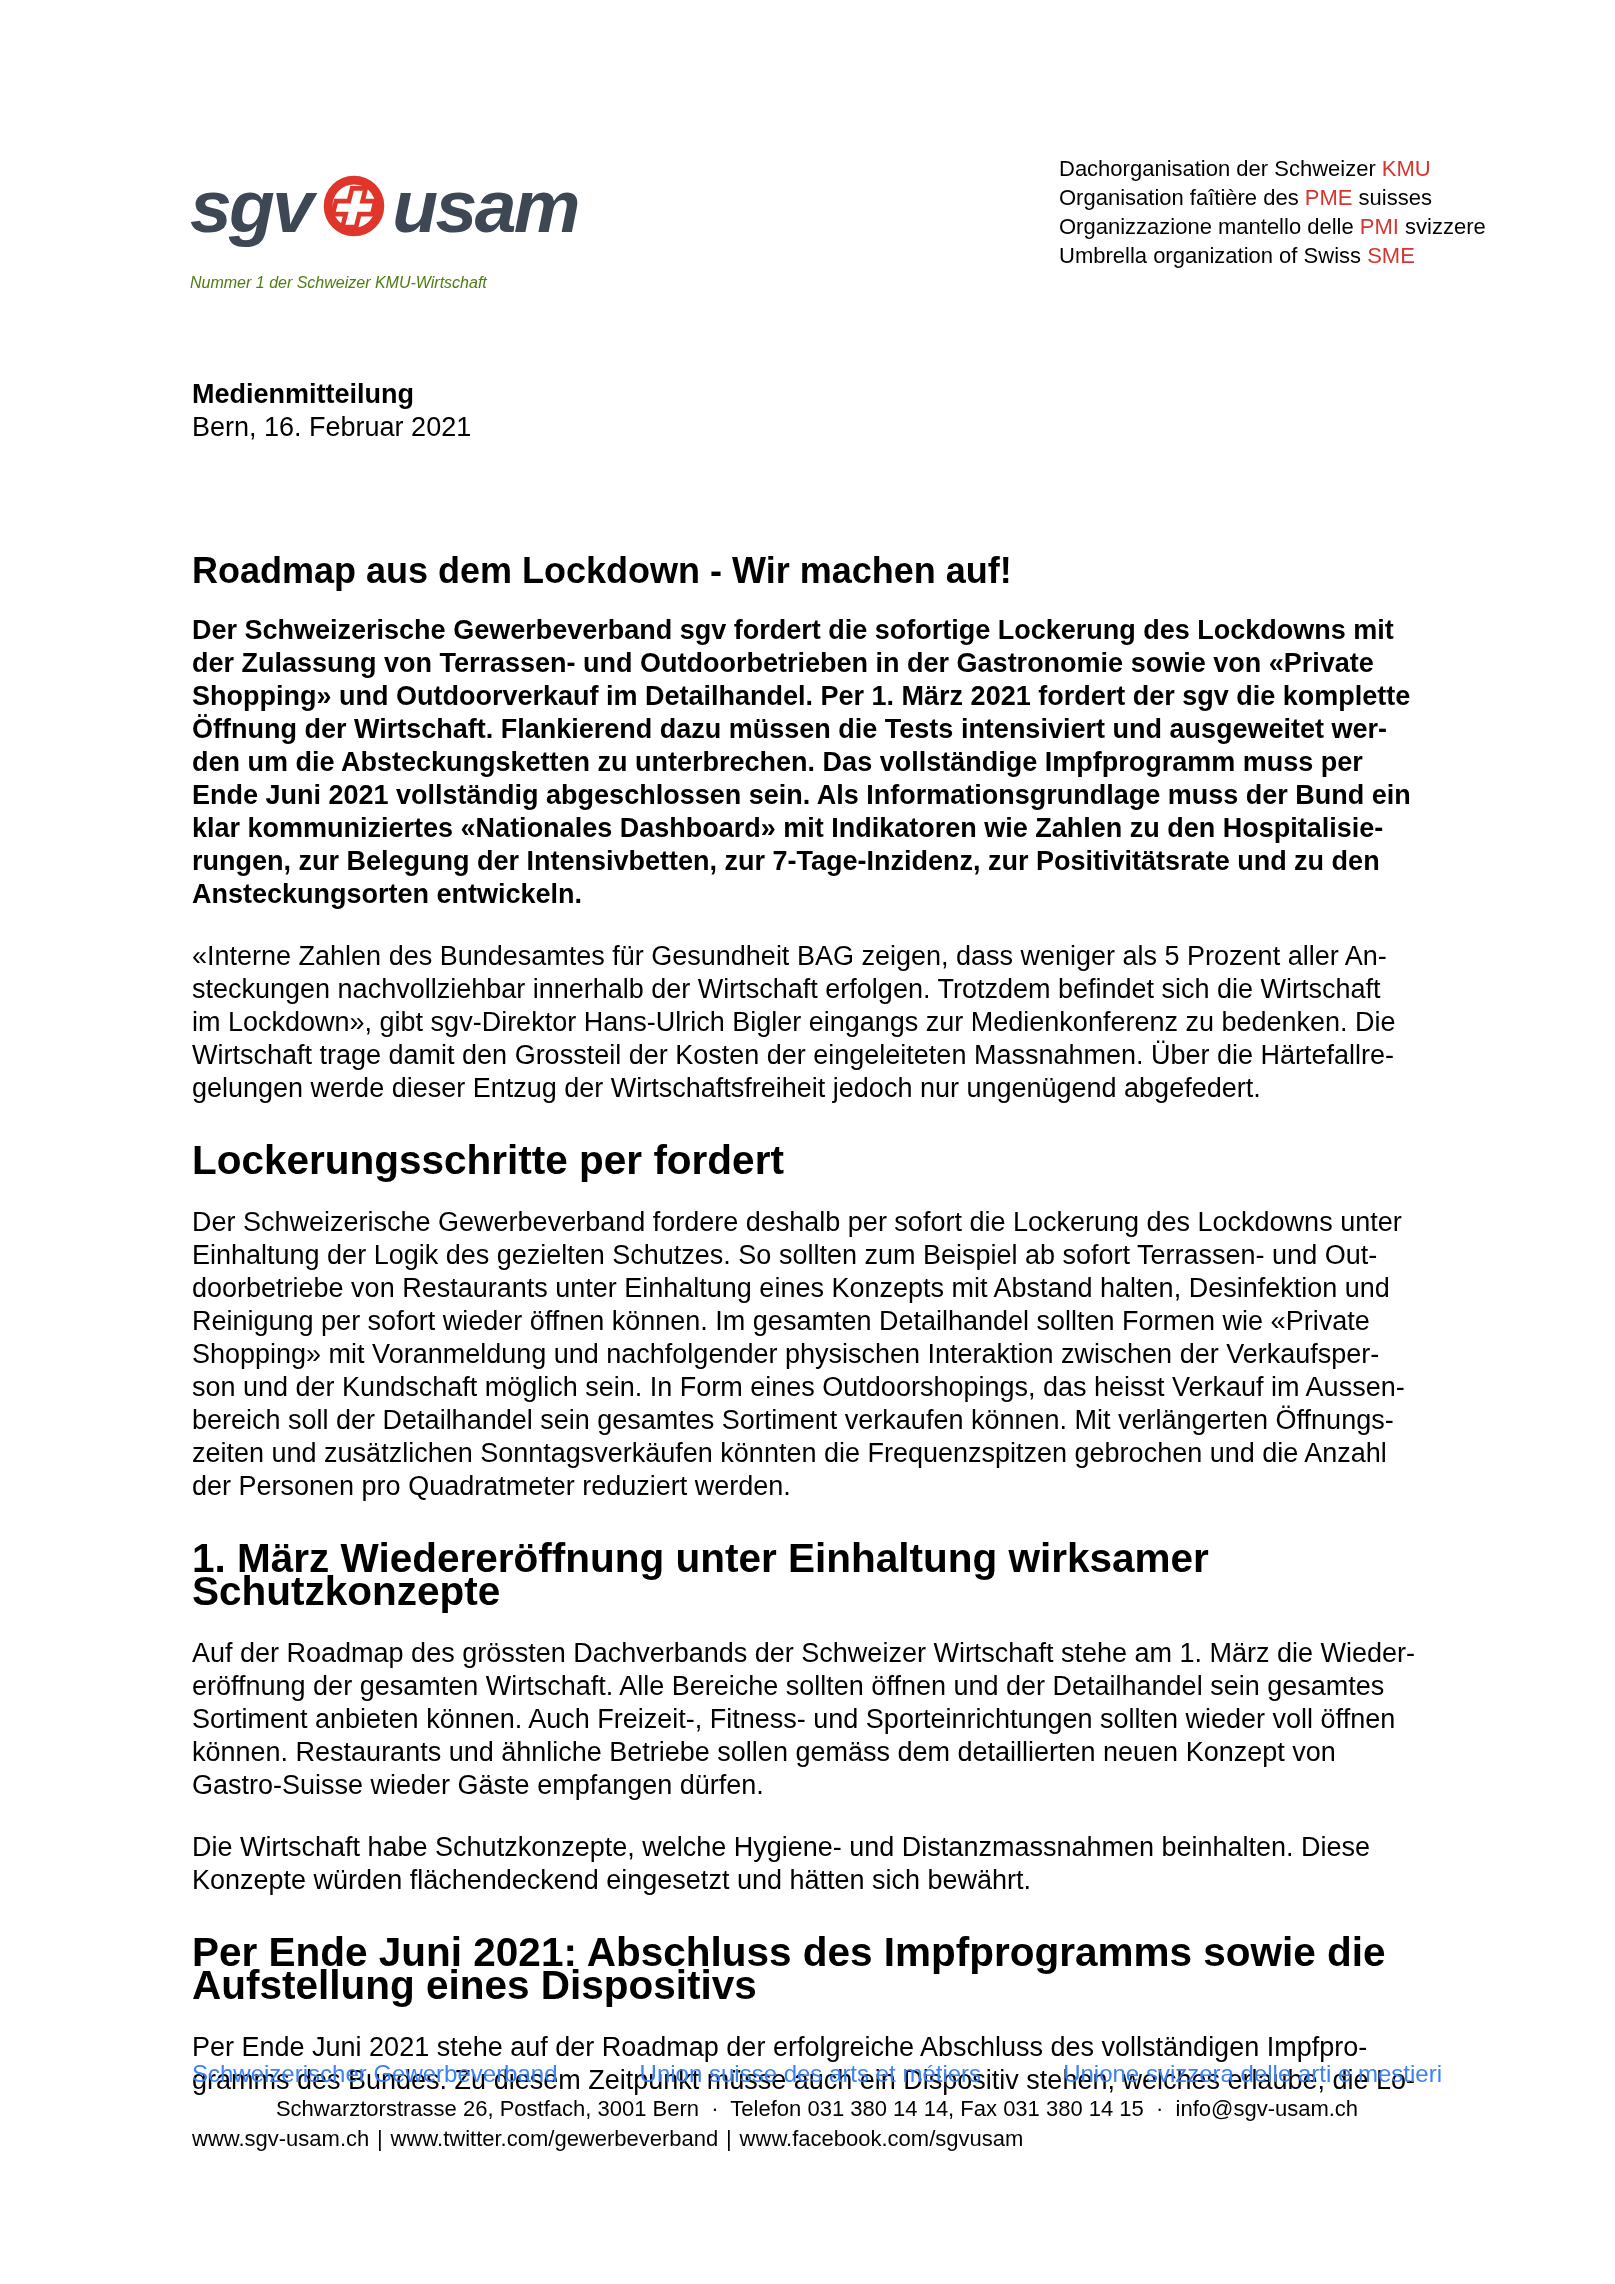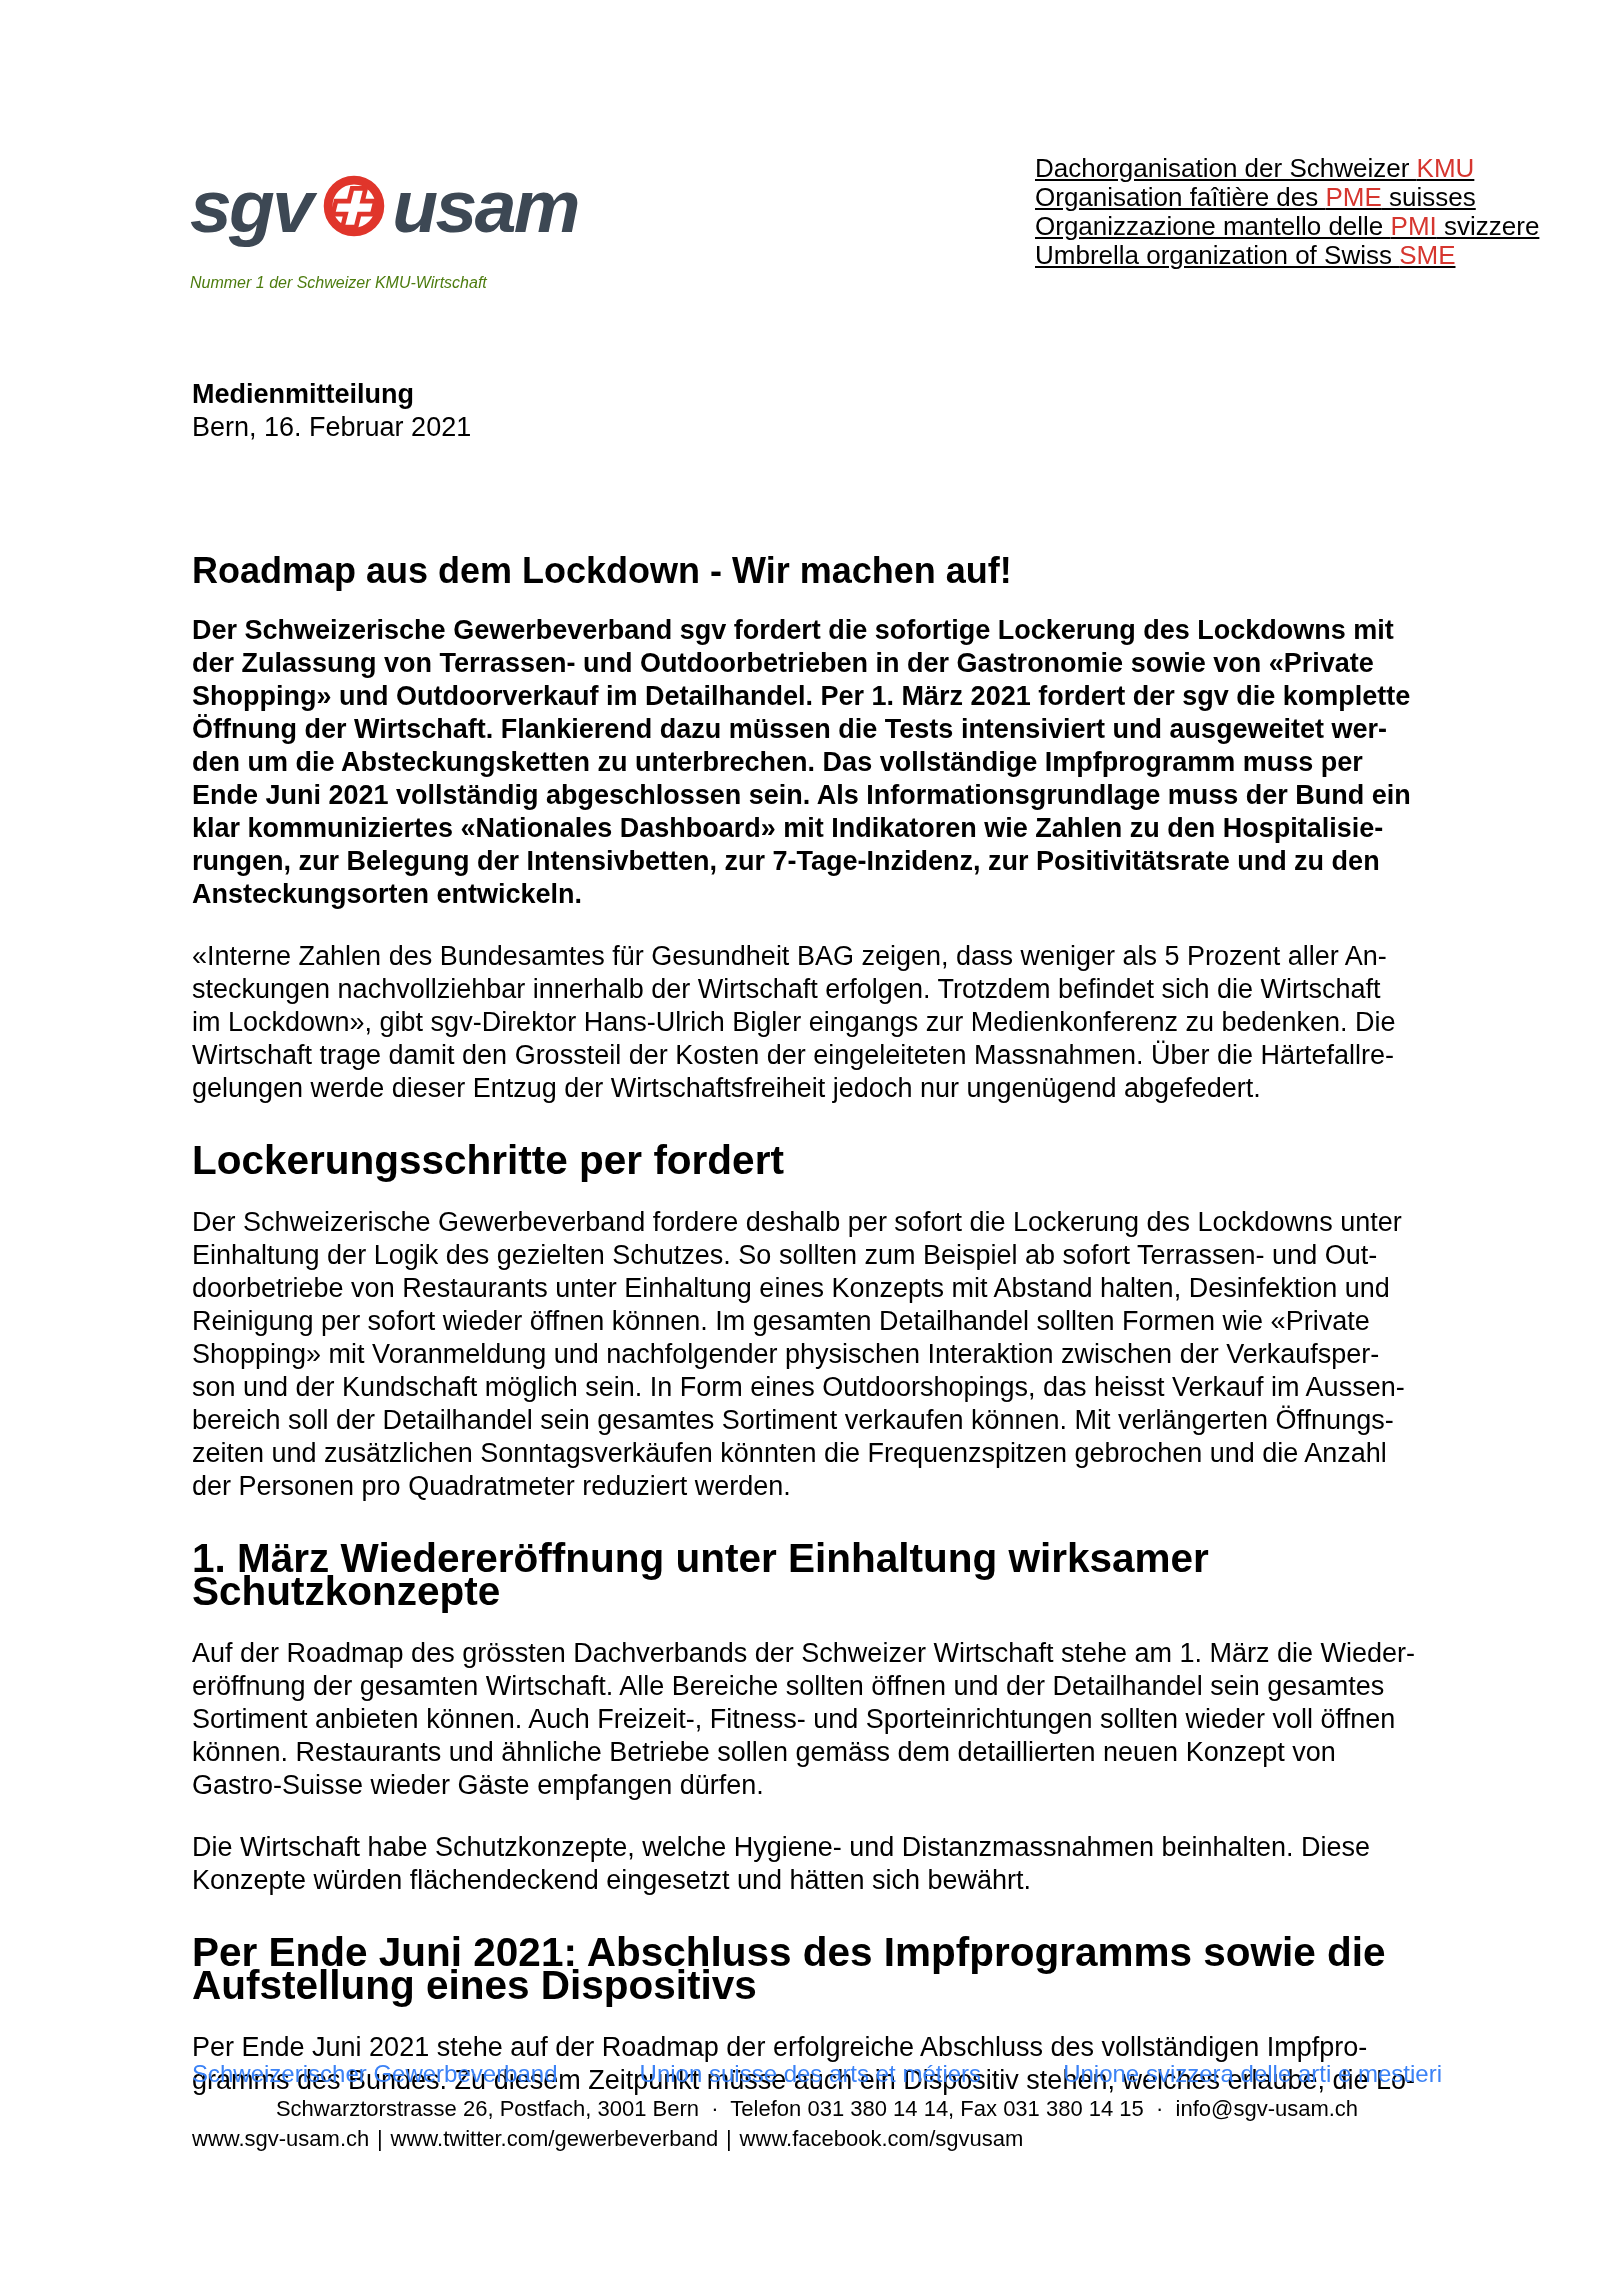--- a/index.html
+++ b/index.html
@@ -30,26 +30,25 @@
     font-style: italic;
     font-size: 16px;
     line-height: 27px;
     margin-top: 19.6px;
     color: #4d7c0f;
   }
 
   
   .org-block {
     position: absolute;
-    left: 1035px;
+    left: 1059px;
     top: 154px;
-    font-size: 26px;
+    font-size: 22px;
     line-height: 29px;
     color: #000000;
-    text-decoration: underline;
   }
   .accent { color: #d6362f; }
 
   
   .main {
     position: absolute;
     left: 192px;
     top: 378px;
     width: 1271px;
     font-size: 27px;

